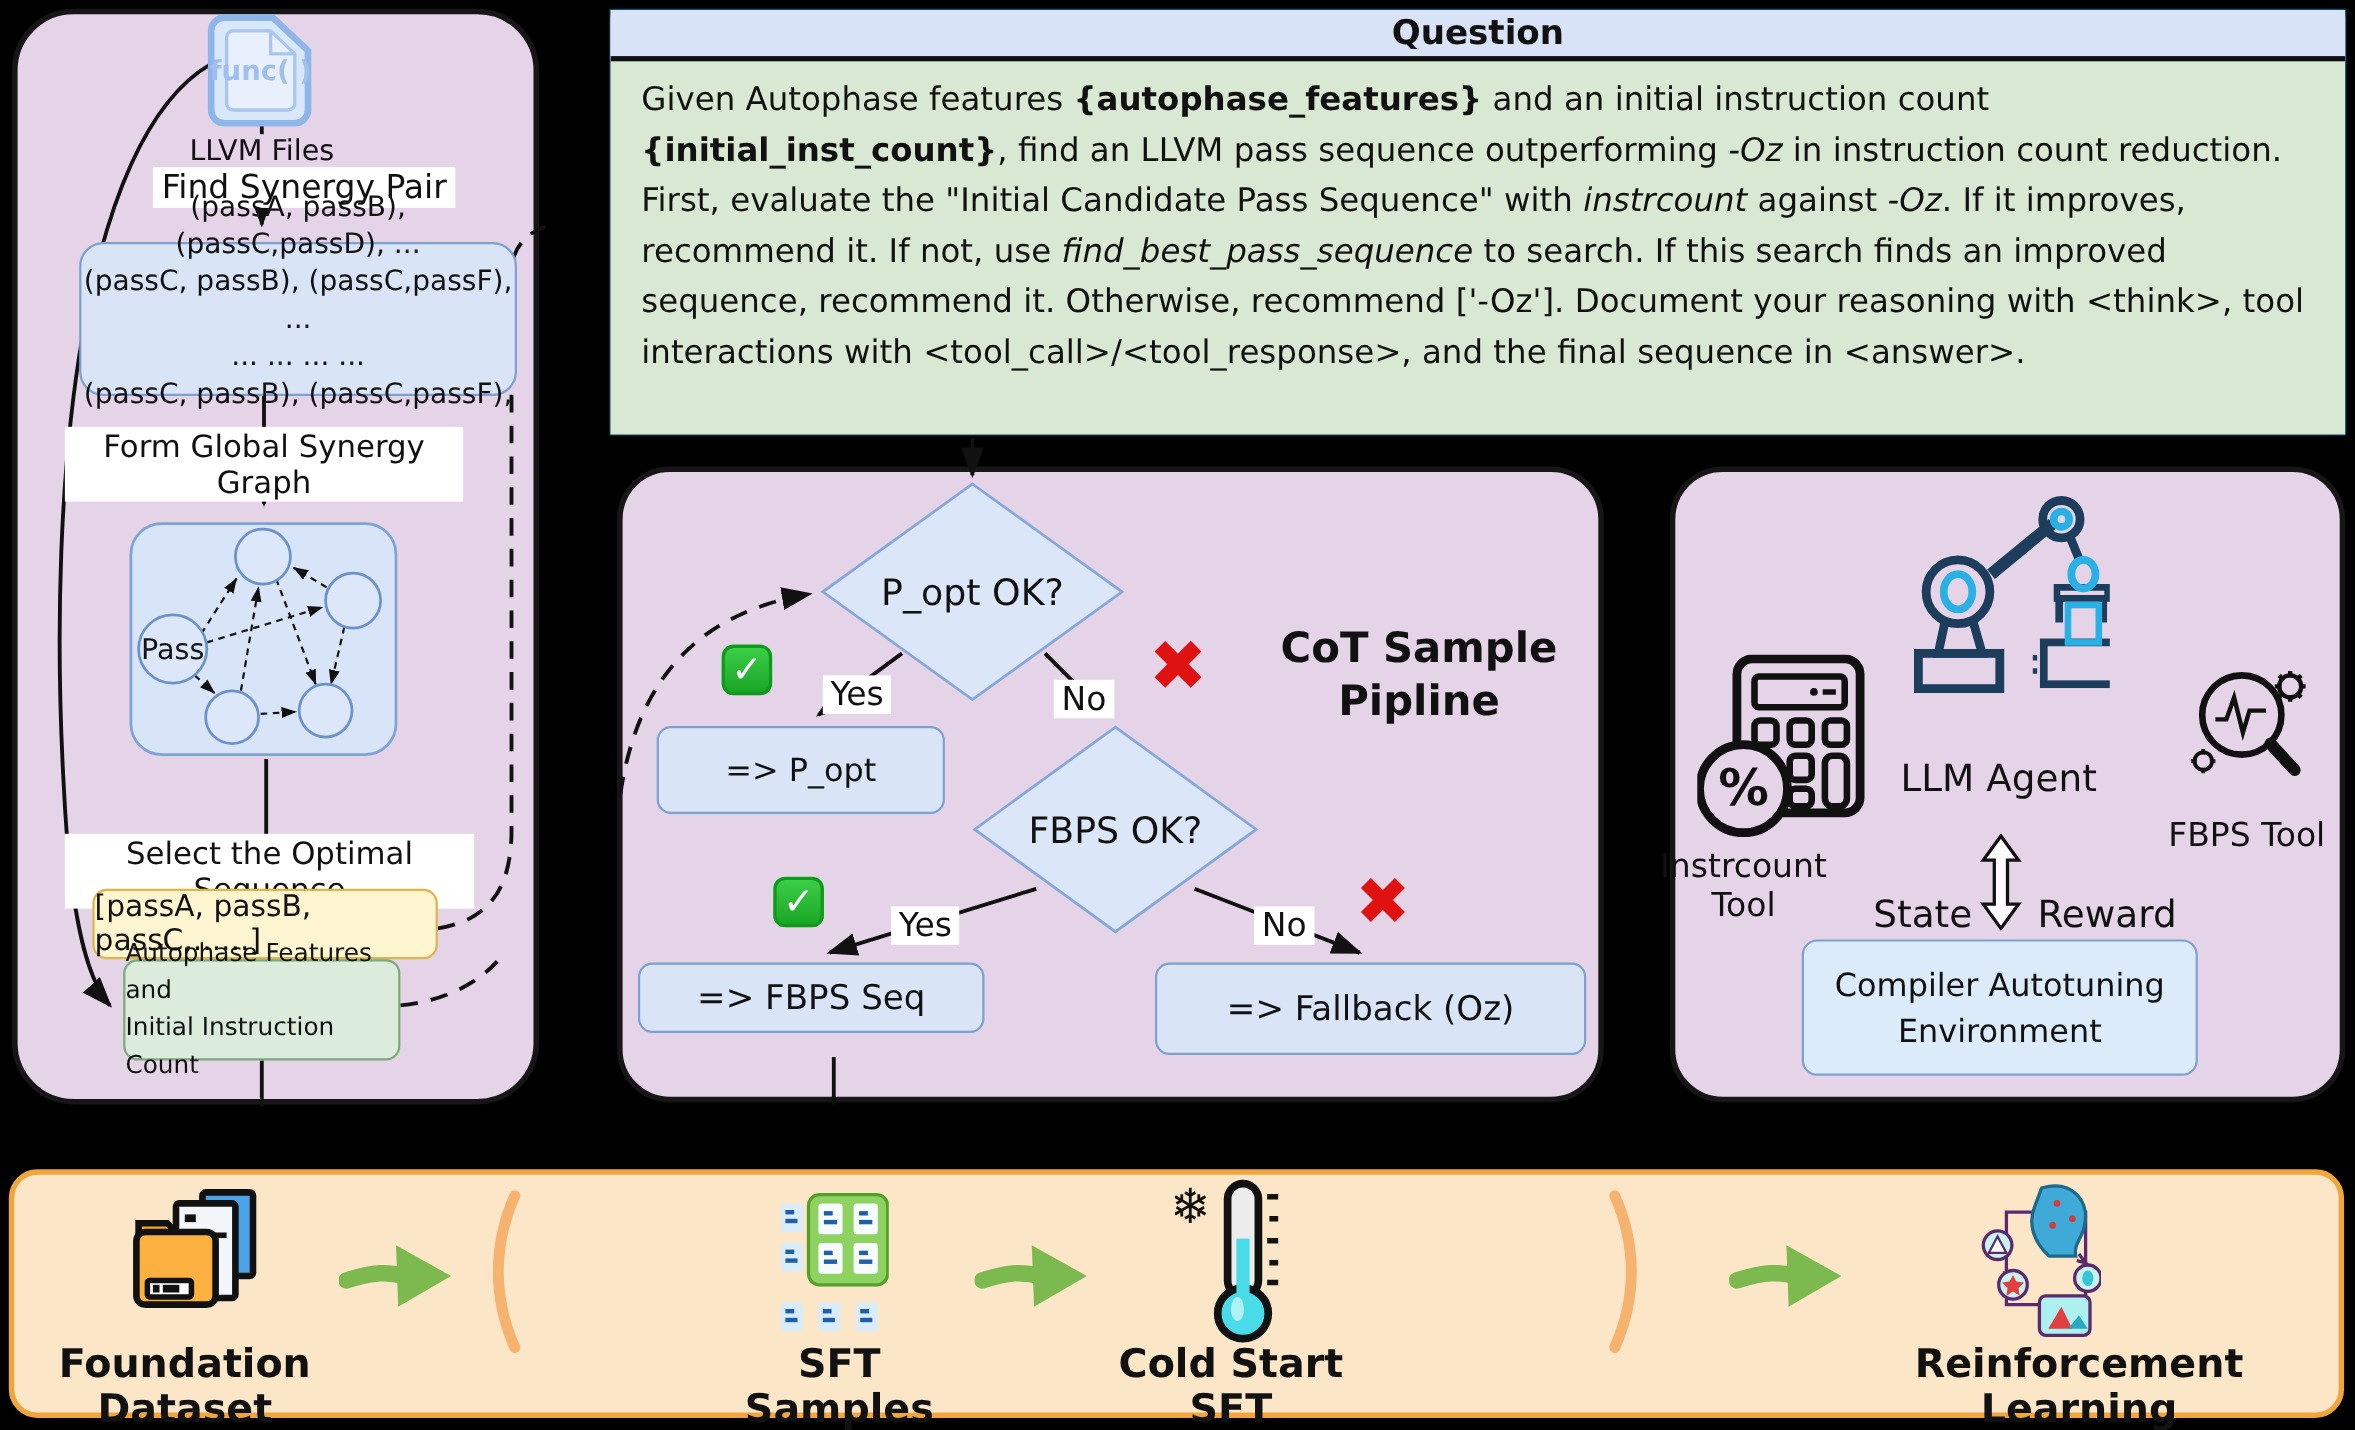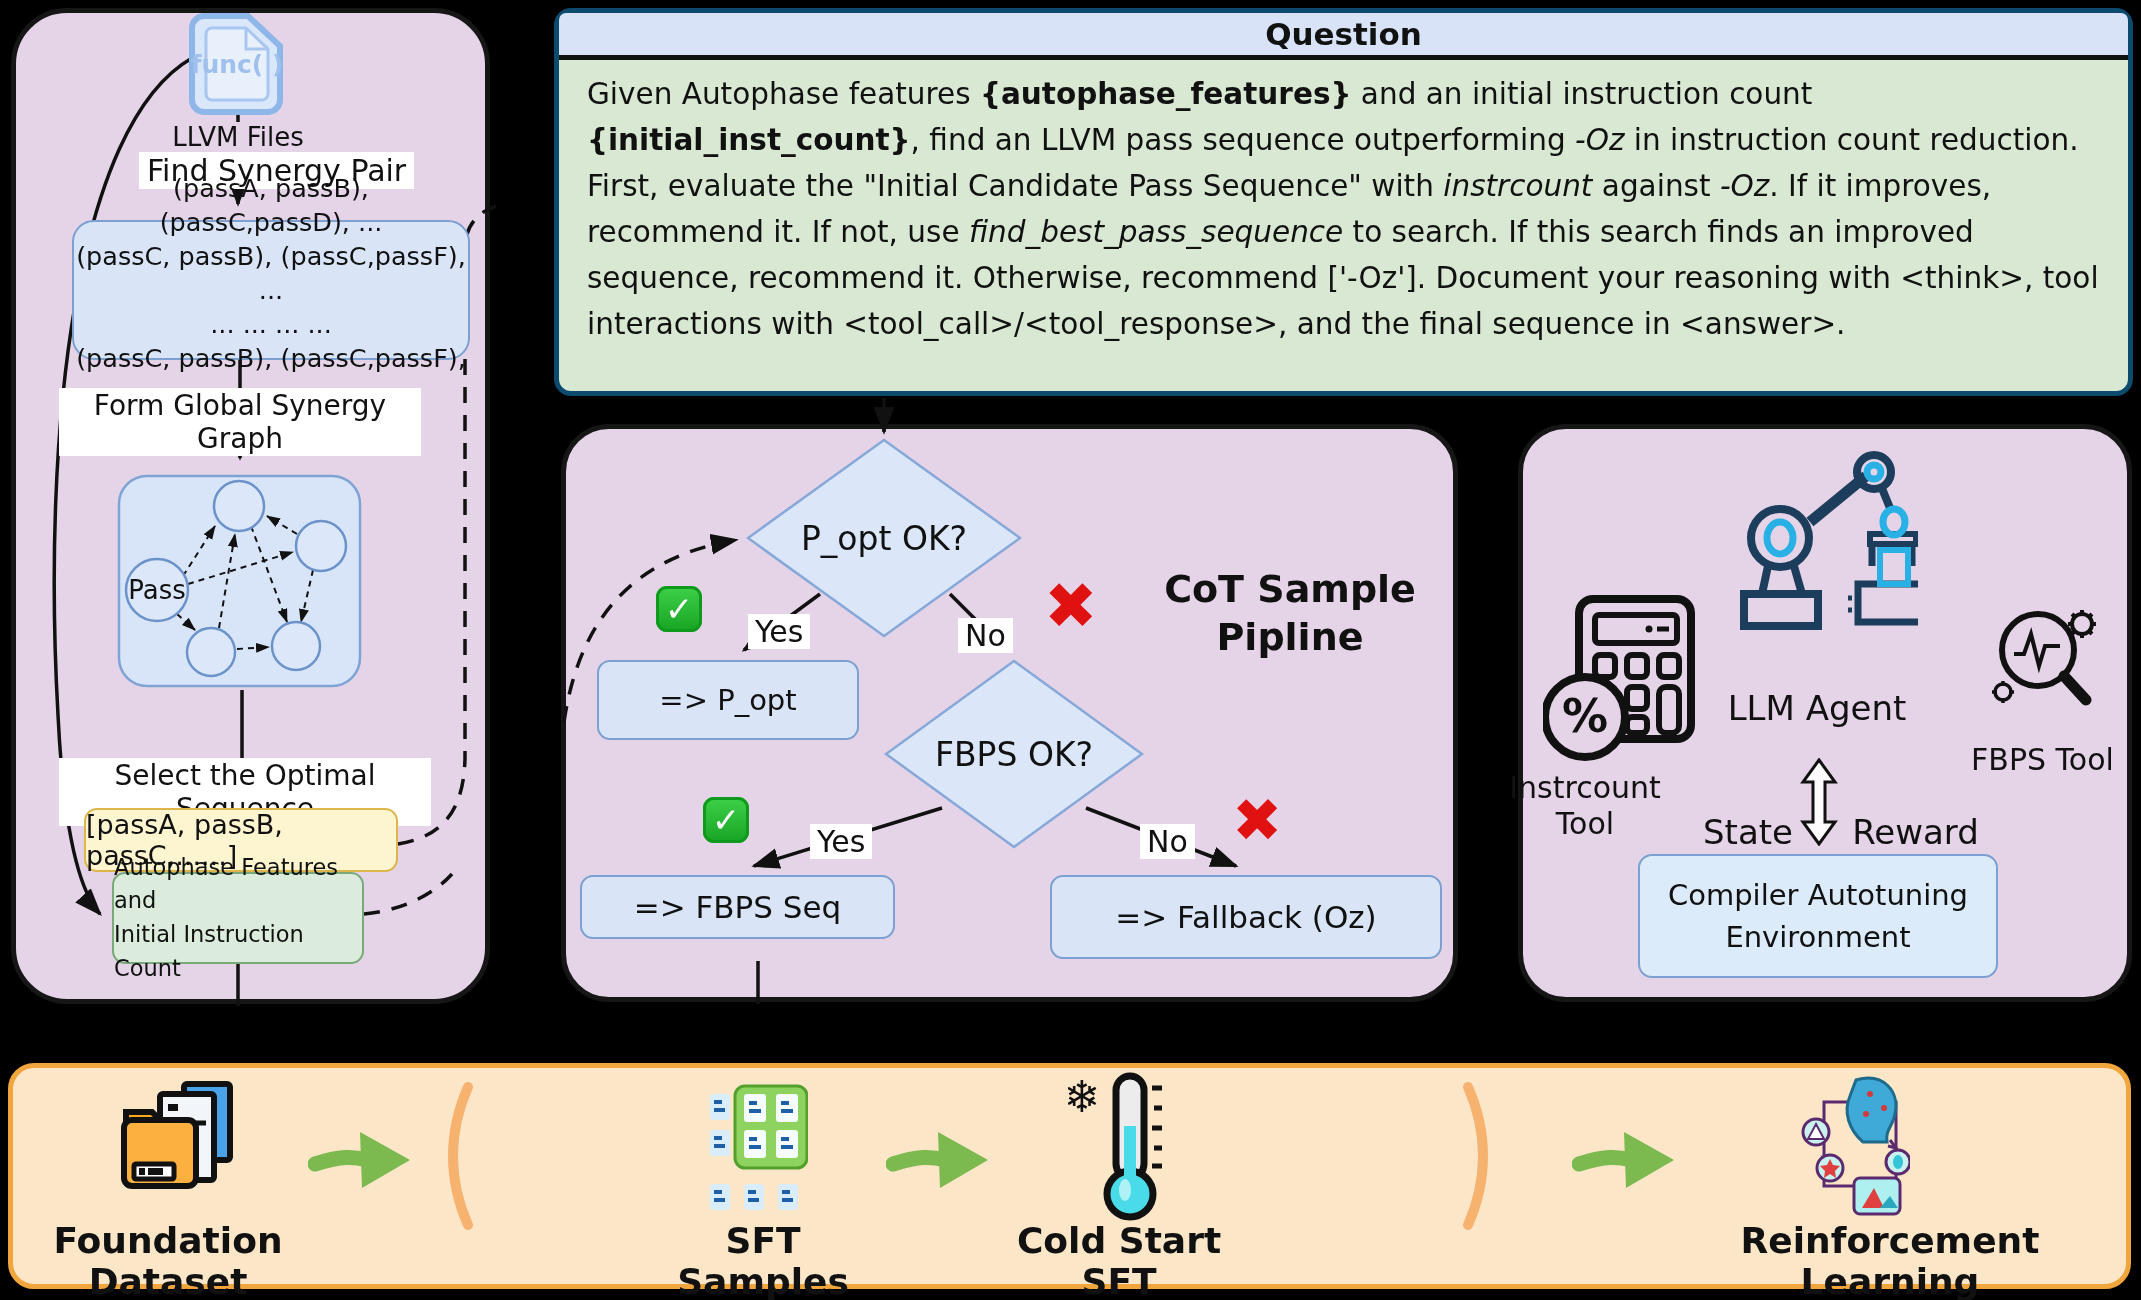--- a/index.html
+++ b/index.html
@@ -13,21 +13,21 @@
   .bbox{background:#d9e5f7;border:2px solid #7ca0d0;border-radius:13px;display:flex;align-items:center;justify-content:center;box-sizing:border-box;}
   .chk{width:46px;height:46px;border-radius:11px;background:linear-gradient(#3fd14a,#17a323);
        box-shadow:inset 0 0 0 3px #0f9a1d;color:#fff;display:flex;align-items:center;justify-content:center;
        font-size:34px;font-weight:bold;}
   .crx{color:#e01111;font-weight:bold;line-height:1;}
   .yn{background:#fff;padding:0 7px;font-size:30px;}
   .dia{display:block;}
   .dia svg{position:absolute;left:0;top:0;}
   .dia span{position:absolute;inset:0;display:flex;align-items:center;justify-content:center;font-size:33px;z-index:1;}
   .qpanel{position:absolute;left:554px;top:8px;width:1579px;height:388px;background:#d8e8d2;
-          border:5px solid #0c4a6e;border-radius:17px;z-index:1;box-sizing:border-box;}
+          border:1px solid #0c4a6e;border-radius:1px;z-index:1;box-sizing:border-box;}
   .qheader{height:42px;background:#d9e3f8;border-bottom:5px solid #111;border-radius:7px 7px 0 0;
            display:flex;align-items:center;justify-content:center;font-weight:bold;font-size:31px;}
   .qbody{padding:11px 28px;font-size:29.5px;line-height:1.56;}
   .rb{font-weight:800;}
   .ri{font-style:italic;}
   .bottom{position:absolute;left:8px;top:1063px;width:2123px;height:226px;background:#fce6c8;
           border:5px solid #f0a63c;border-radius:26px;z-index:1;box-sizing:border-box;}
   .blbl{font-size:36px;font-weight:600;text-align:center;}
   .ctitle{font-size:38px;font-weight:bold;text-align:center;line-height:1.25;}
 </style>

